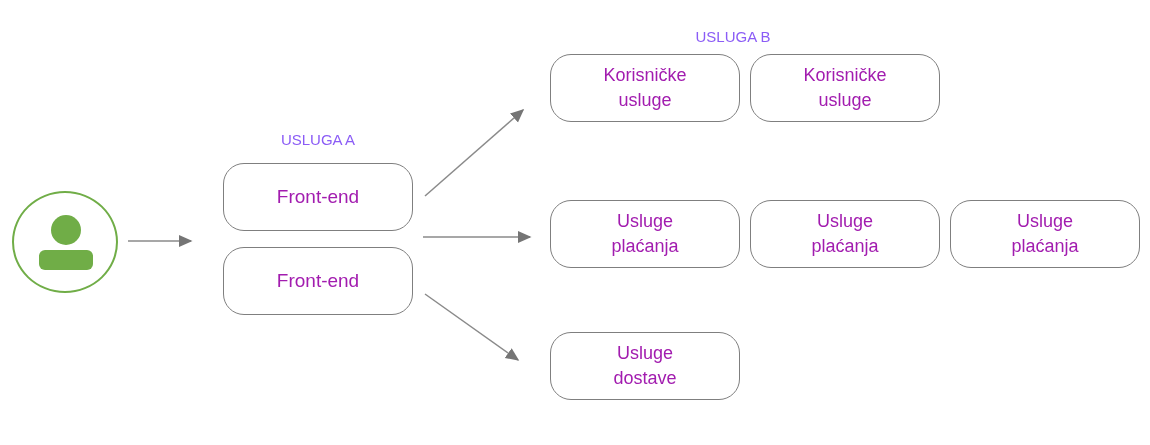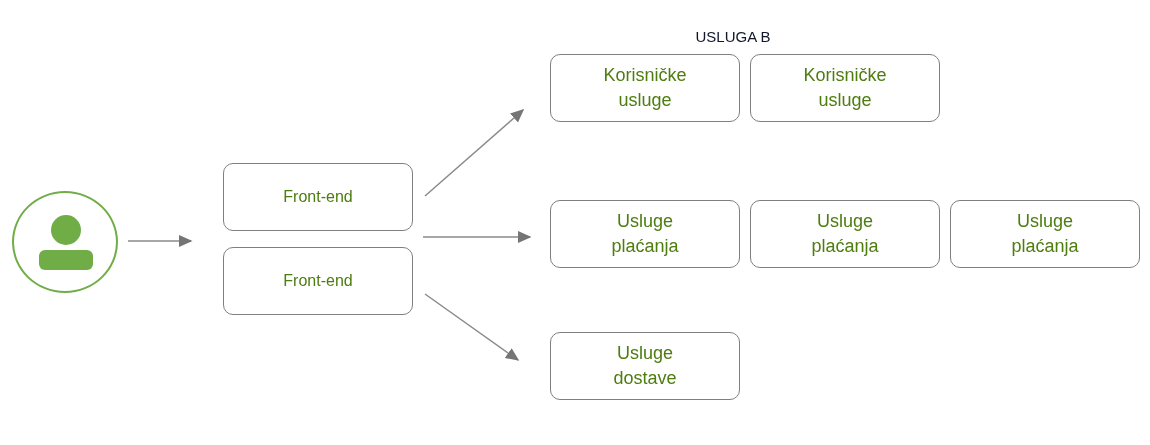--- a/index.html
+++ b/index.html
@@ -22,45 +22,45 @@
     width: 1150px;
     height: 445px;
     pointer-events: none;
   }
   .group-label {
     position: absolute;
     width: 190px;
     height: 20px;
     text-align: center;
     font-size: 15px;
-    color: #0f172a;
+    color: #8b5cf6;
     line-height: 20px;
     white-space: nowrap;
   }
   .node-box {
     position: absolute;
     width: 190px;
     height: 68px;
     box-sizing: border-box;
     border: 1.4px solid #7f7f7f;
-    border-radius: 10px;
+    border-radius: 21px;
     background: #ffffff;
     display: flex;
     align-items: center;
     justify-content: center;
     text-align: center;
-    color: #4d7c0f;
+    color: #a21caf;
   }
   .node-box .box-text {
     font-size: 18px;
     line-height: 25px;
     white-space: pre-line;
   }
   .node-box.large-text .box-text {
-    font-size: 16px;
+    font-size: 19px;
     line-height: 24px;
   }
   
   .user-badge {
     position: absolute;
     left: 12px;
     top: 191px;
     width: 106px;
     height: 102px;
     border: 2px solid #70AD47;
@@ -116,20 +116,21 @@
     <line x1="425" y1="196" x2="523" y2="110" stroke="#8a8a8a" stroke-width="1.5" marker-end="url(#arrowhead)"></line>
     <line x1="423" y1="237" x2="530" y2="237" stroke="#8a8a8a" stroke-width="1.5" marker-end="url(#arrowhead)"></line>
     <line x1="425" y1="294" x2="518" y2="360" stroke="#8a8a8a" stroke-width="1.5" marker-end="url(#arrowhead)"></line>
   </svg>
 
   <div class="user-badge">
     <div class="user-head"></div>
     <div class="user-body"></div>
   </div>
 
+  <div class="group-label label-a">USLUGA A</div>
   <div class="node-box large-text box-a1">
     <span class="box-text">Front-end</span>
   </div>
   <div class="node-box large-text box-a2">
     <span class="box-text">Front-end</span>
   </div>
 
   <div class="group-label label-b">USLUGA B</div>
   <div class="node-box box-b1">
     <span class="box-text">Korisničke

